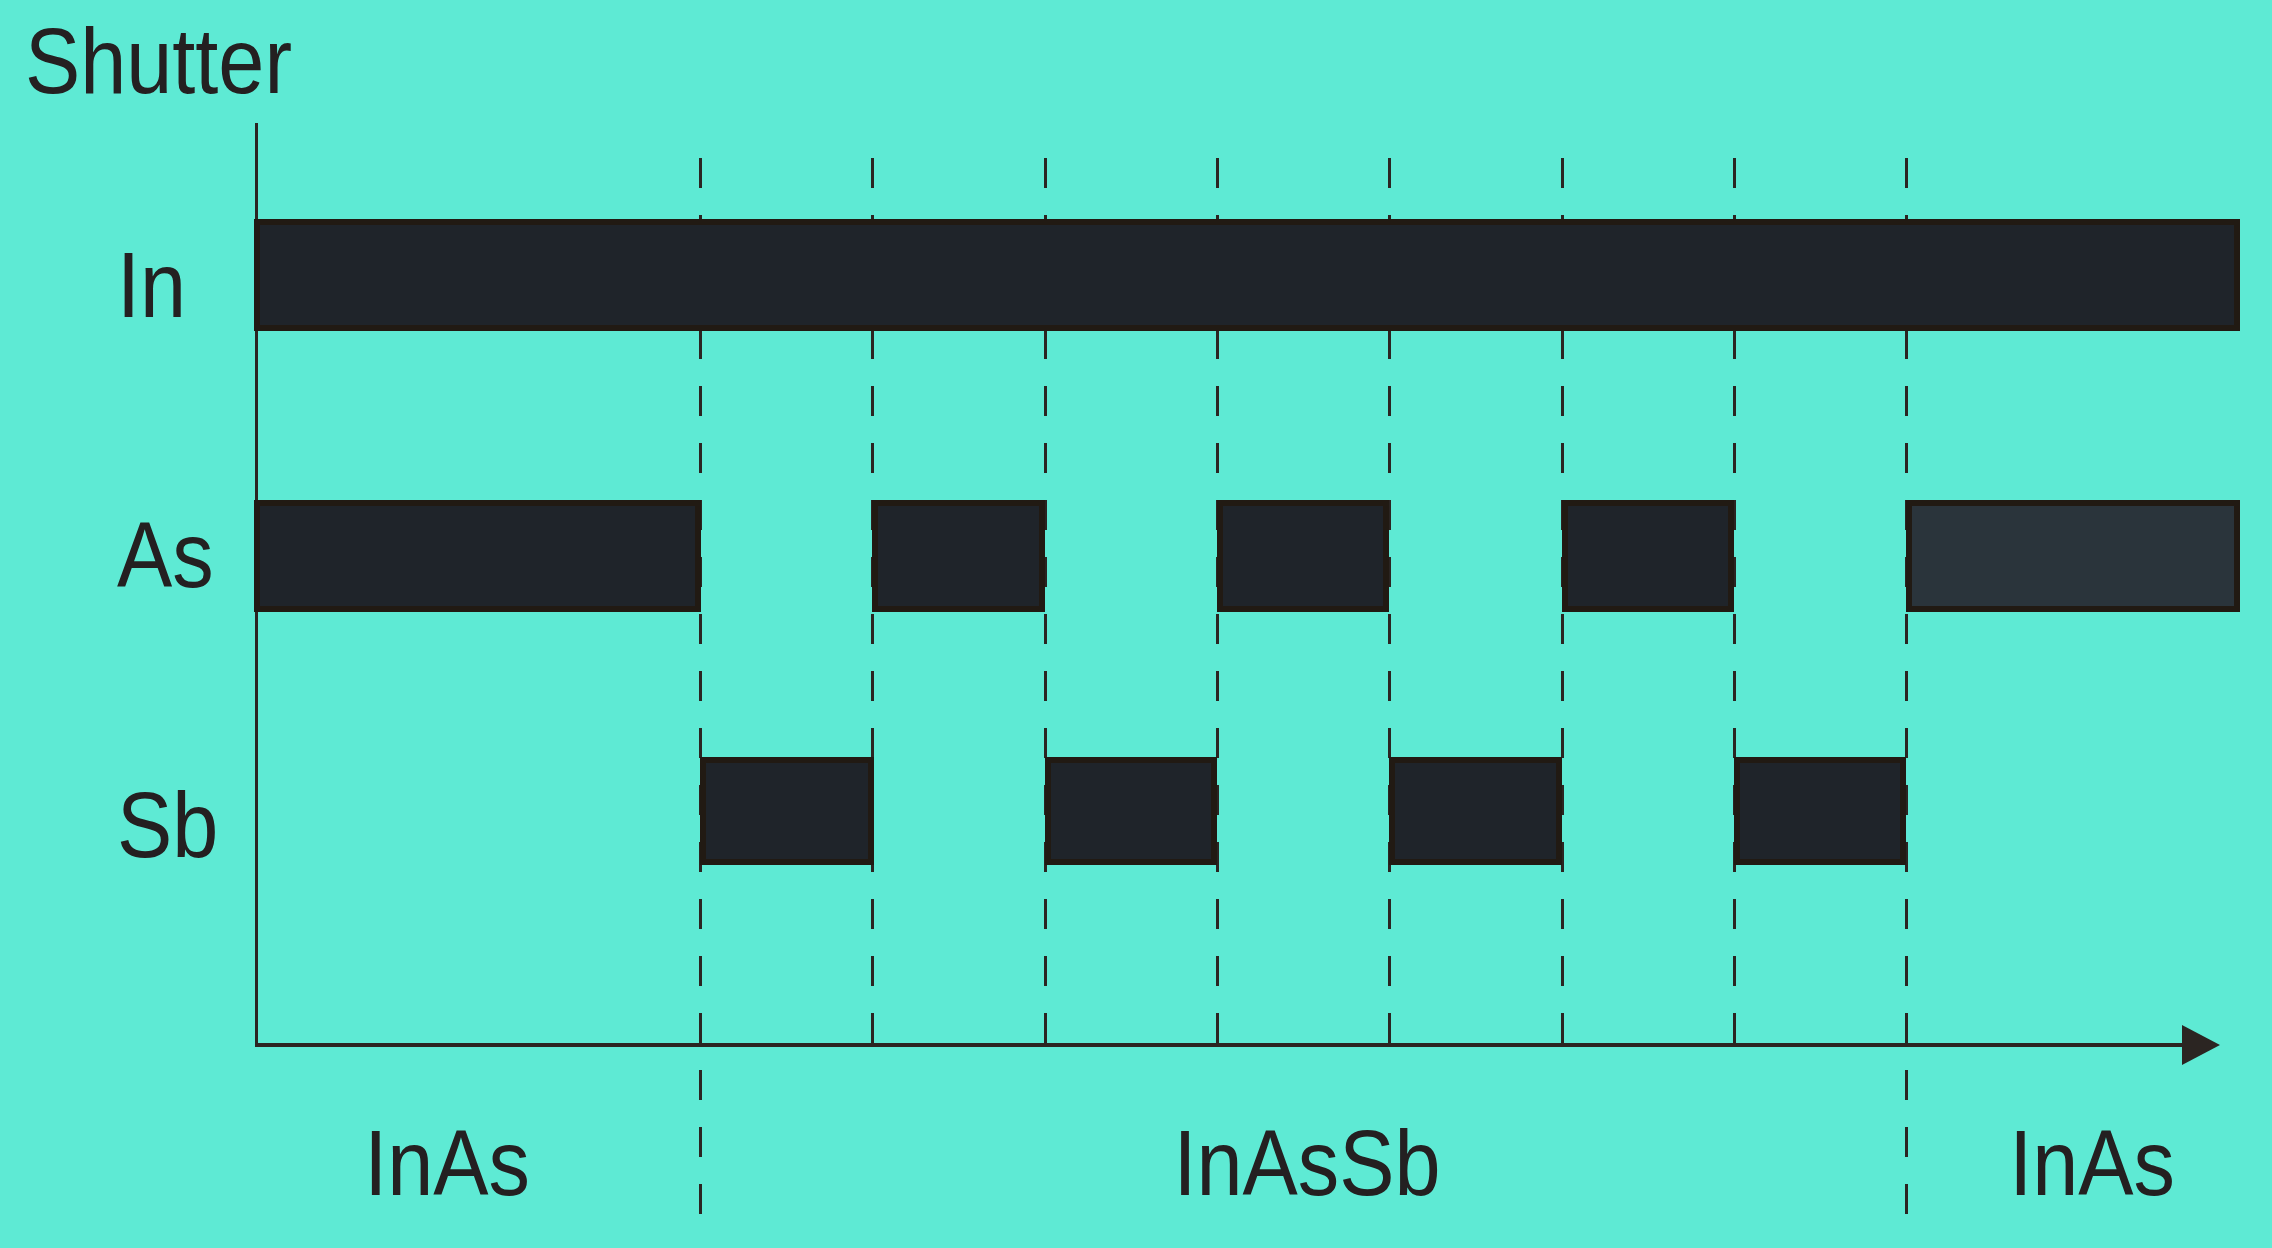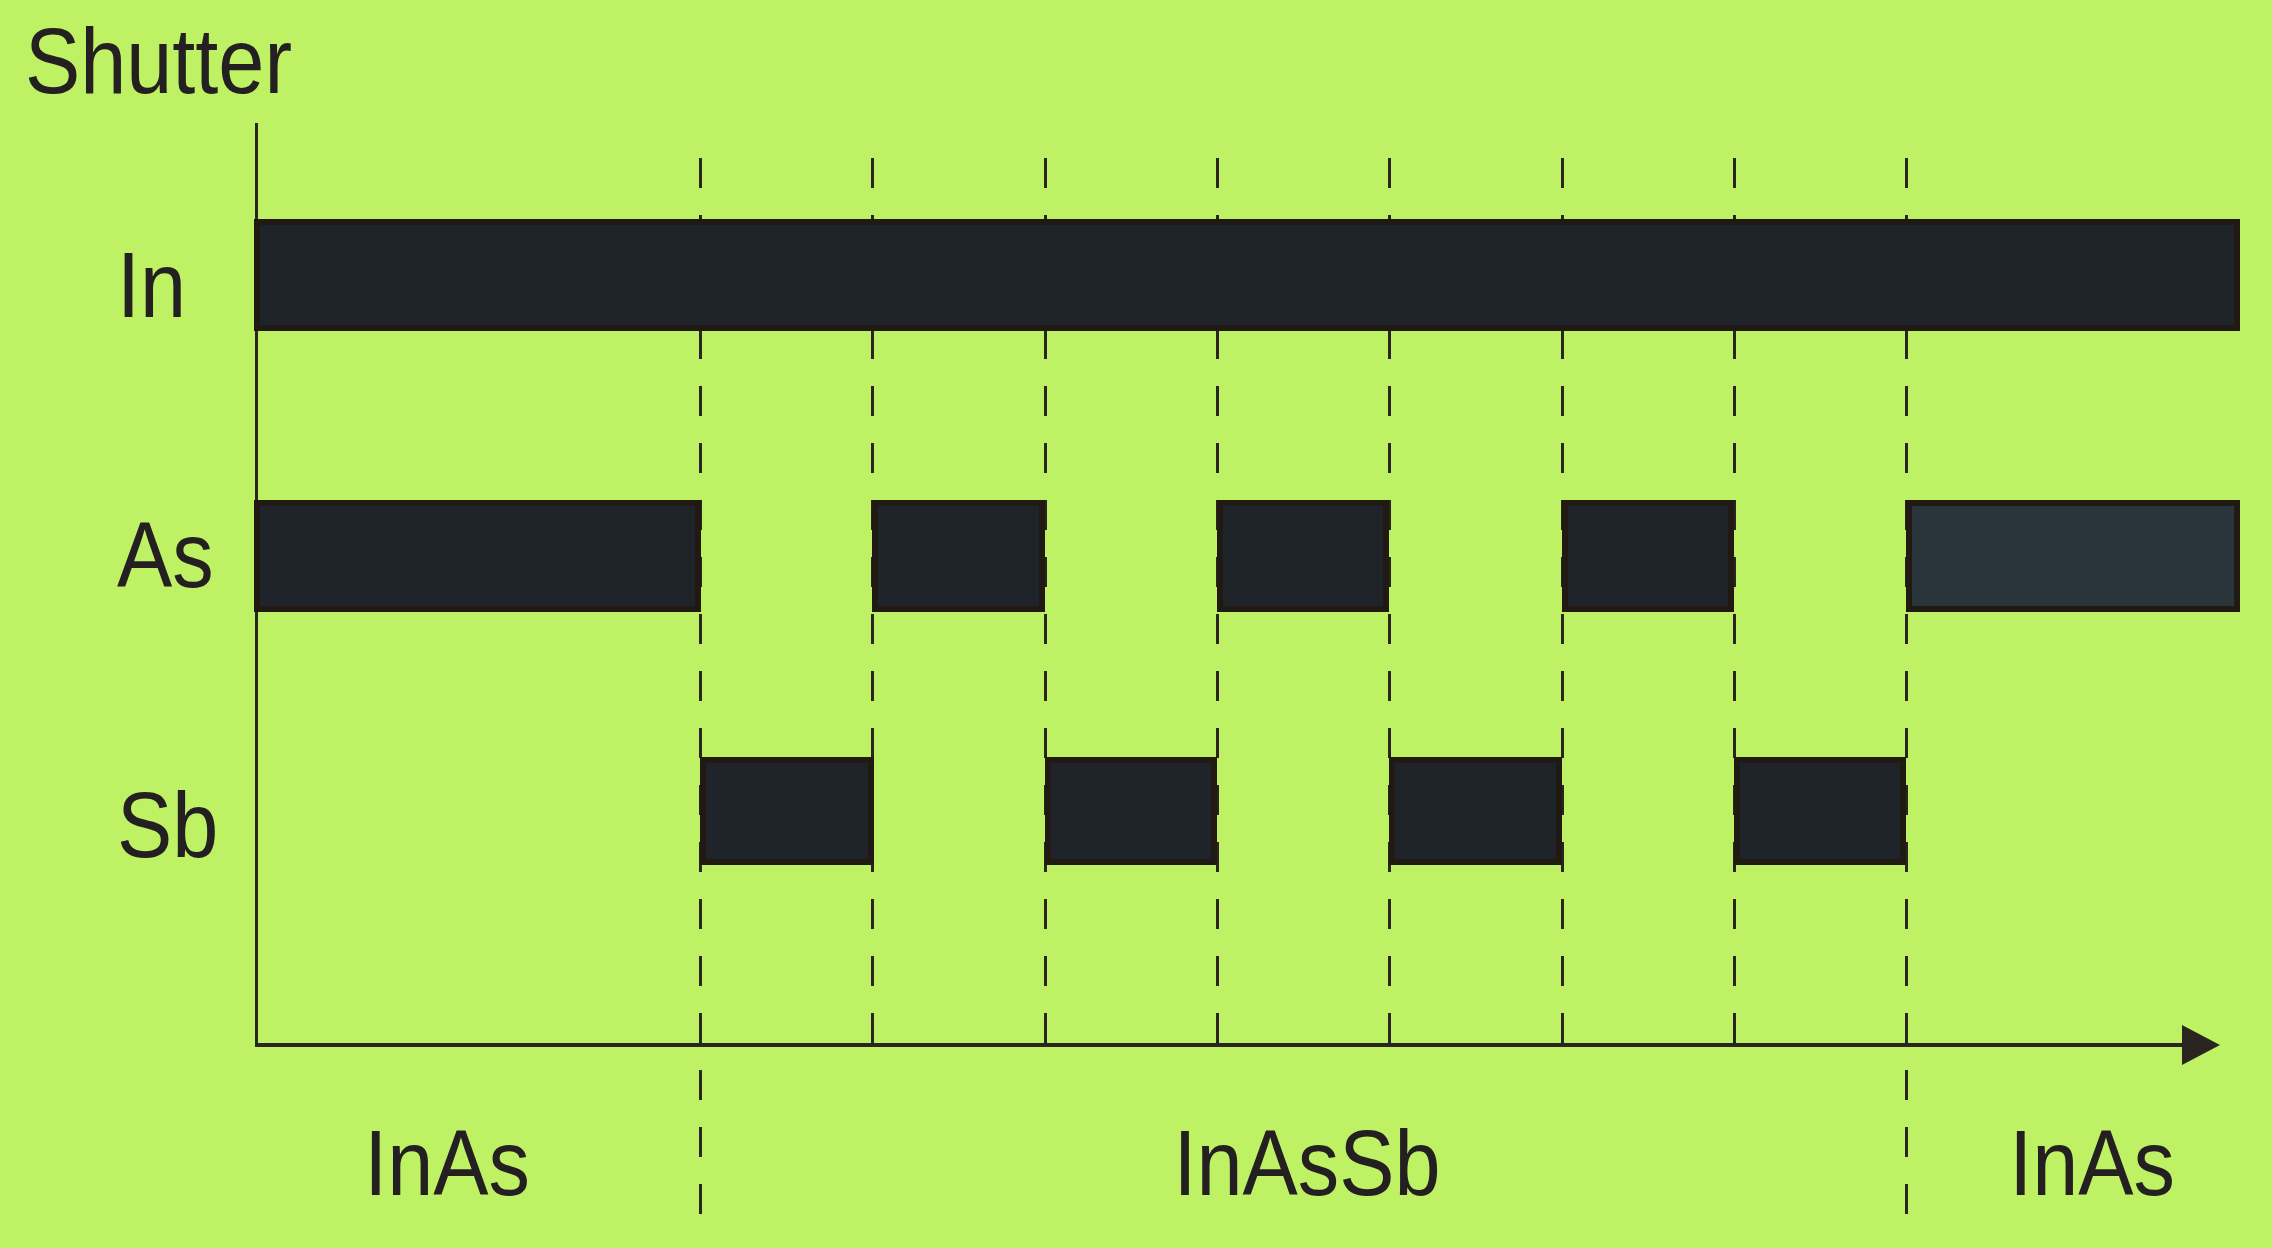--- a/index.html
+++ b/index.html
@@ -1,19 +1,19 @@
 <!DOCTYPE html>
 <html style="--text: #242021; --line: #2b2522; --bar-fill: #1f242a; --bar-border: #211a13; --bar-fill-final: #2a343b;"><head>
 <meta charset="utf-8">
 <style>
   html,body{margin:0;padding:0;background:#ffffff;}
   .stage{
     position:relative;
     width:2272px;height:1248px;
-    background:#bef264;
+    background:#5eead4;
     overflow:hidden;
     font-family:"Liberation Sans", sans-serif;
     color:var(--text,#242021);
   }
   .txt{
     position:absolute;
     font-size:92px;
     line-height:92px;
     white-space:nowrap;
     transform:scaleX(0.9);

